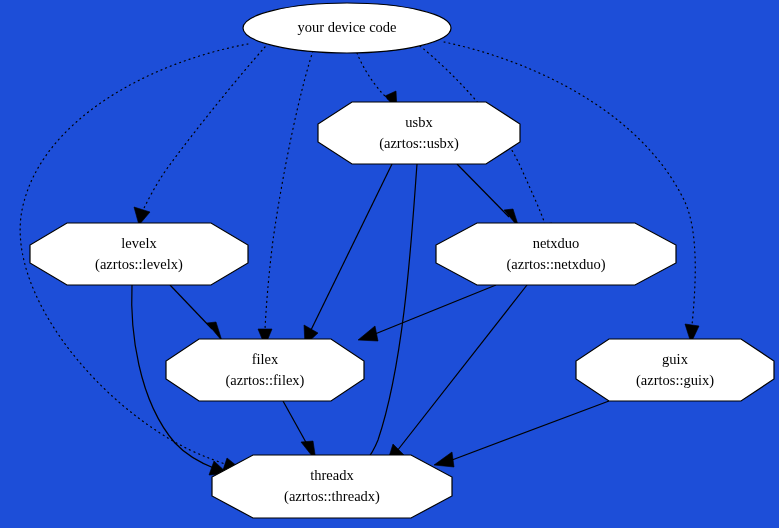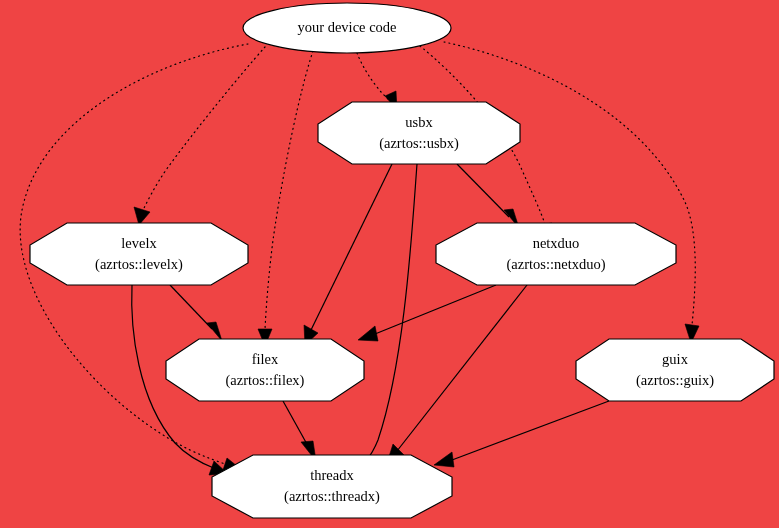--- a/index.html
+++ b/index.html
@@ -8,21 +8,21 @@
     padding: 0;
     background: #ffffff;
   }
   body {
     font-family: "Liberation Serif", "DejaVu Serif", serif;
   }
   #canvas {
     position: relative;
     width: 779px;
     height: 528px;
-    background: #ef4444;
+    background: #1d4ed8;
     overflow: hidden;
   }
   #graph-svg {
     position: absolute;
     left: 0;
     top: 0;
     width: 779px;
     height: 528px;
   }
   .node-shape {

